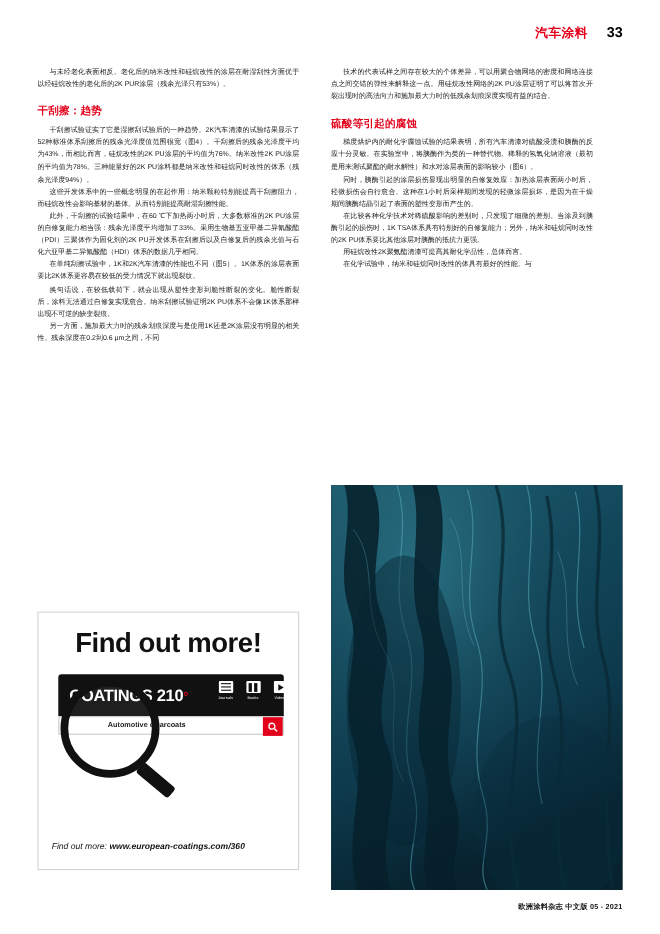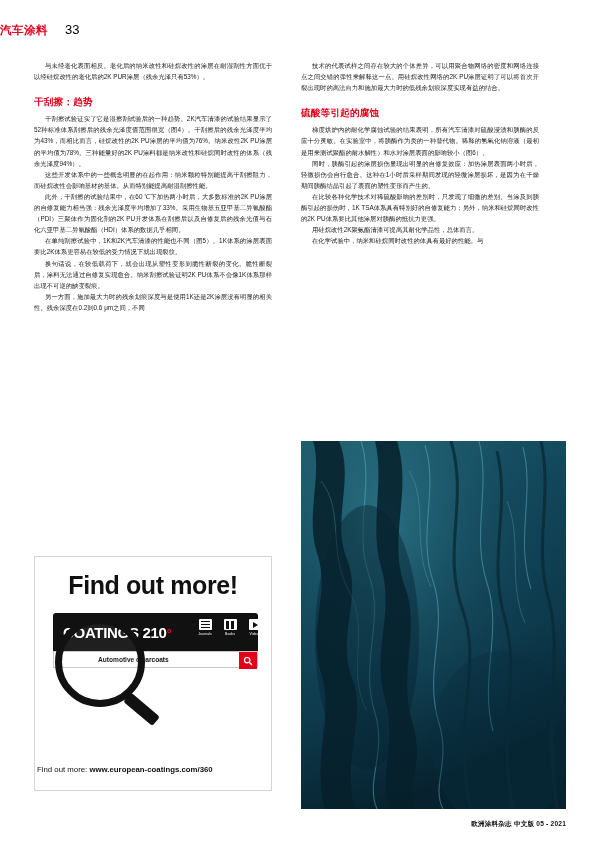--- a/index.html
+++ b/index.html
@@ -13,33 +13,34 @@
     width: 600px; height: 849px;
     background: #ffffff;
     overflow: hidden;
   }
   
   #header {
     position: absolute;
     top: 22px; left: 0; right: 0;
     height: 22px;
     display: flex;
+    justify-content: flex-end;
     align-items: baseline;
     padding-right: 34px;
   }
   #header .sect {
     color: #e2001a;
     font-size: 11.5px;
     font-weight: bold;
     letter-spacing: 0.5px;
   }
   #header .pageno {
     color: #000;
     font-size: 13px;
-    font-weight: normal;
+    font-weight: bold;
     margin-left: 17px;
   }
   
   .col {
     position: absolute;
     top: 60px;
     width: 238px;
     font-size: 6.35px;
     line-height: 11.1px;
     color: #1a1a1a;
@@ -187,23 +188,24 @@
   }
   #ad .redband .bigno {
     color: #fff; font-size: 17px; font-weight: bold; margin-right: 5px;
   }
   #ad .redband .srt {
     color: #fff; font-size: 9.4px; font-weight: bold;
   }
   #ad .redband .srt em { font-style: normal; color: #111; }
   #ad .findmore {
     position: absolute;
-    left: 2px; top: 208px;
+    left: 12px; top: 208px;
     font-size: 7.8px;
     color: #111;
+    font-style: italic;
   }
   #ad .findmore b { font-weight: bold; }
   
   #photo {
     position: absolute;
     left: 301px; top: 441px;
     width: 265px; height: 368px;
     overflow: hidden;
     background: #0a2730;
   }

